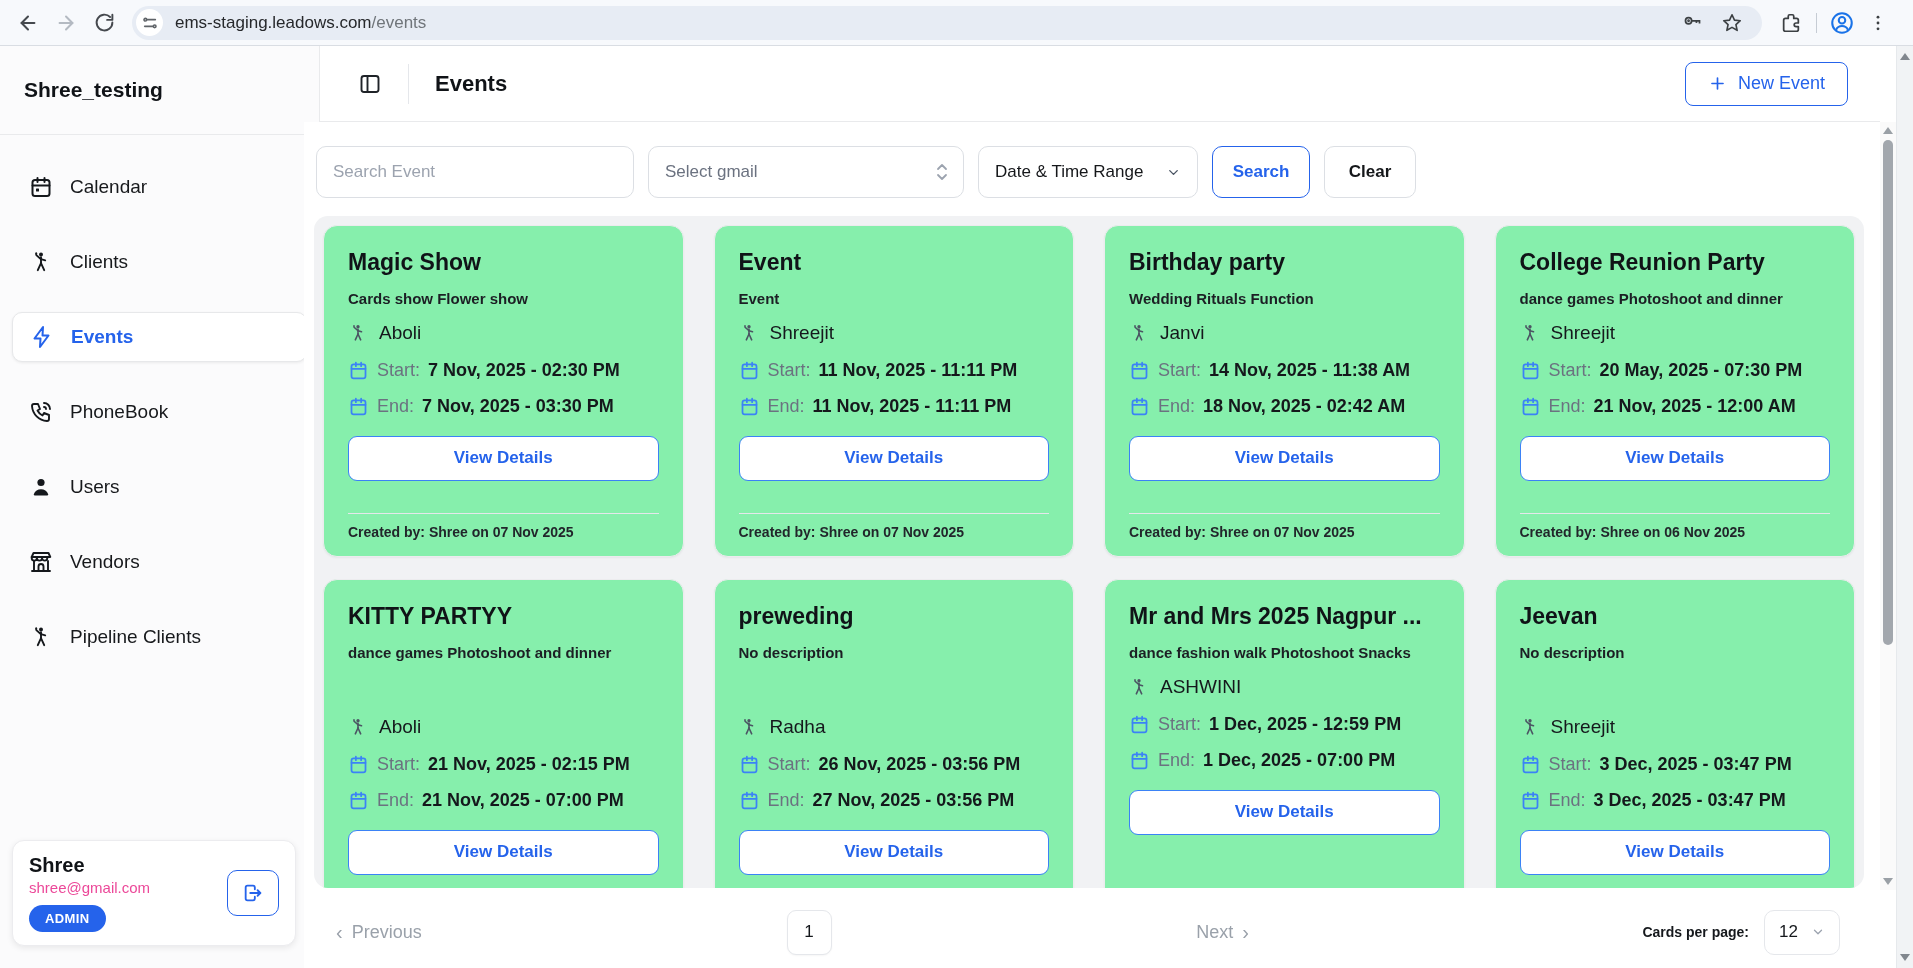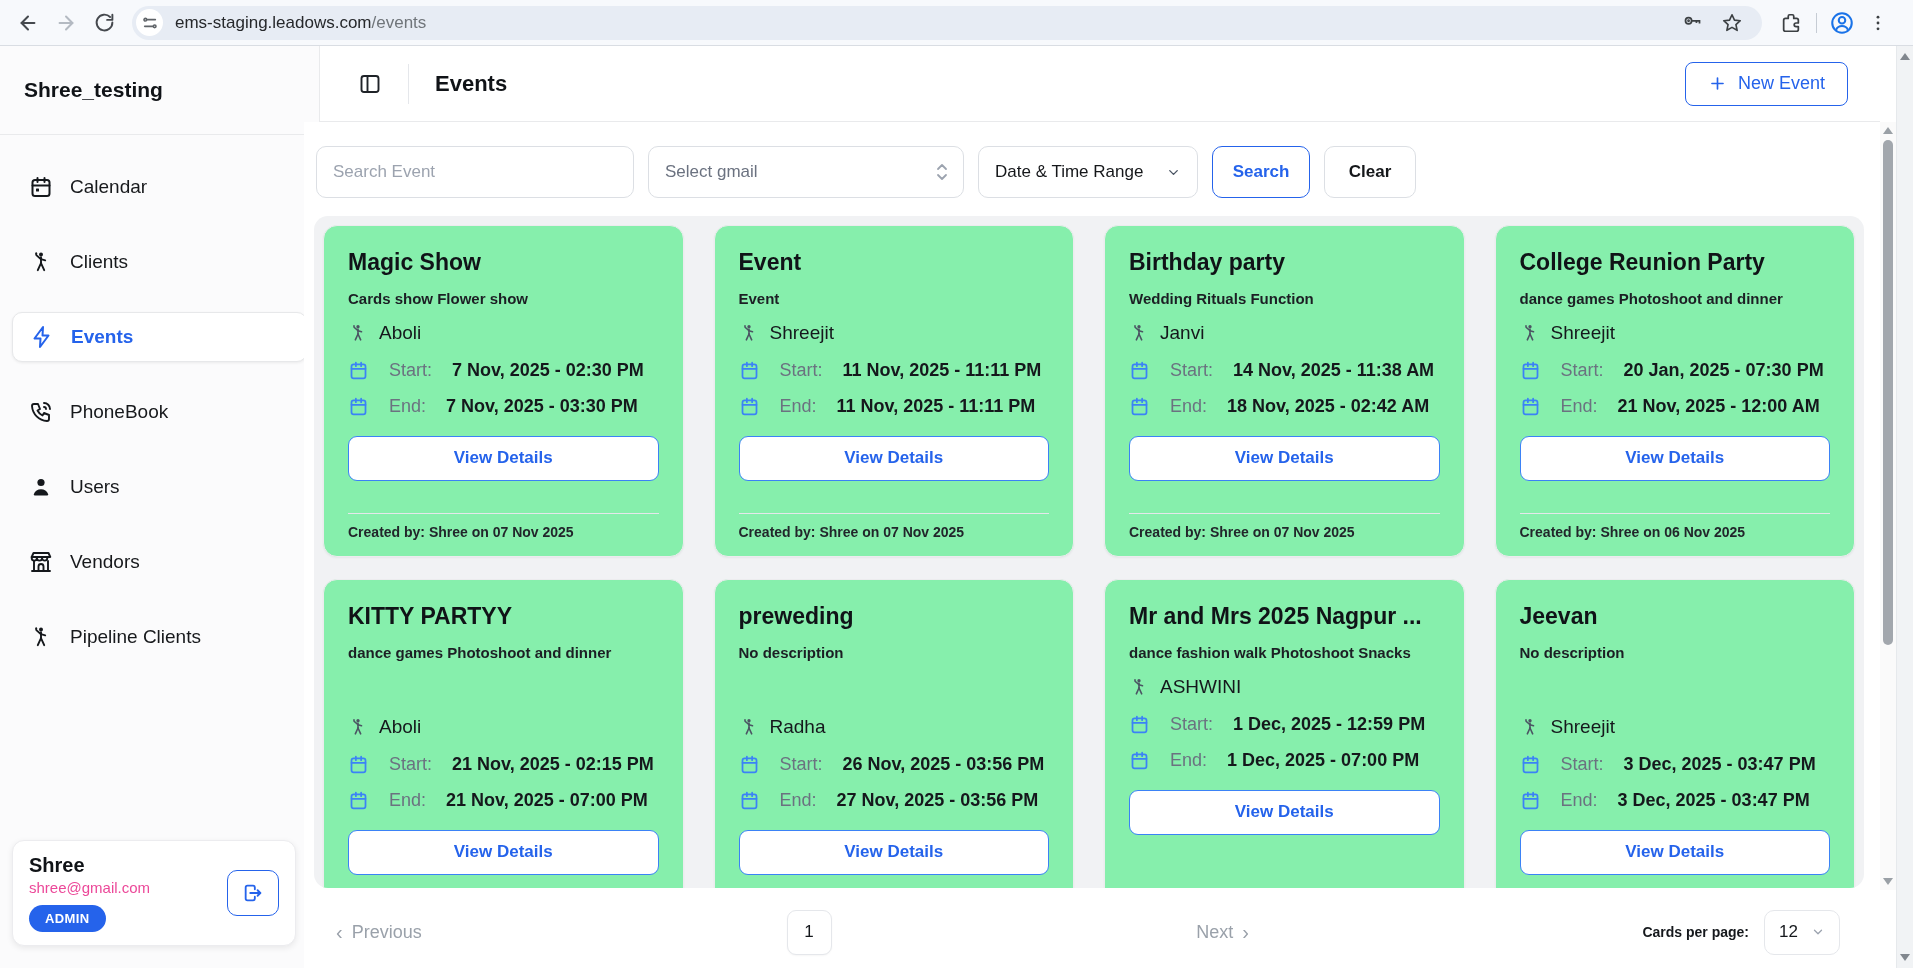--- a/index.html
+++ b/index.html
@@ -97,21 +97,21 @@
 
   .card { background:#86efac; border:1px solid #ececee; border-radius:14px;
     padding:22px 24px 16px; display:flex; flex-direction:column;
     box-shadow:0 1px 2px rgba(16,24,40,.05); }
   .card-title { font-size:23px; font-weight:700; color:#101317; line-height:1.3;
     margin-bottom:12px; }
   .card-desc { font-size:15px; font-weight:700; color:#1c1f24; margin-bottom:15px; }
   .client-row { display:flex; align-items:center; gap:11px; font-size:19px; color:#15181c;
     margin-bottom:16px; }
   .client-row .cl-ic { color:#4b5563; }
-  .dt-row { display:flex; align-items:center; gap:20px; font-size:18px; margin-bottom:15px; }
+  .dt-row { display:flex; align-items:center; gap:8px; font-size:18px; margin-bottom:15px; }
   .dt-ic { color:#3b82f6; }
   .dt-label { color:#6b7280; }
   .dt-value { font-weight:600; color:#15181c; }
   .view-btn { height:45px; border:1.5px solid #3b82f6; border-radius:9px; background:#fff;
     color:#2563eb; font-size:17px; font-weight:600; margin-top:4px; cursor:pointer;
     font-family:inherit; flex:none; }
   .card-footer { margin-top:auto; }
   .footer-line { border-top:1px solid #e5e7eb; margin-bottom:10px; }
   .created { font-size:14px; font-weight:700; color:#22262b; }
   .cards-grid > .card:nth-child(n+5) .card-footer { display:none; }
@@ -506,21 +506,21 @@
       <span>Shreejit</span>
     </div>
     <div class="dt-row">
       <span class="dt-ic">
         <svg width="21" height="21" viewBox="0 0 24 24" fill="none" stroke="currentColor" stroke-width="2" stroke-linecap="round" stroke-linejoin="round">
                 <rect x="4" y="5" width="16" height="16" rx="2.5"></rect>
                 <path d="M9 3v4M15 3v4M4 10h16"></path>
               </svg>
       </span>
       <span class="dt-label">Start:</span>
-      <span class="dt-value">20 Jan, 2025 - 07:30 PM</span>
+      <span class="dt-value">20 May, 2025 - 07:30 PM</span>
     </div>
     <div class="dt-row">
       <span class="dt-ic">
         <svg width="21" height="21" viewBox="0 0 24 24" fill="none" stroke="currentColor" stroke-width="2" stroke-linecap="round" stroke-linejoin="round">
                 <rect x="4" y="5" width="16" height="16" rx="2.5"></rect>
                 <path d="M9 3v4M15 3v4M4 10h16"></path>
               </svg>
       </span>
       <span class="dt-label">End:</span>
       <span class="dt-value">21 Nov, 2025 - 12:00 AM</span>

